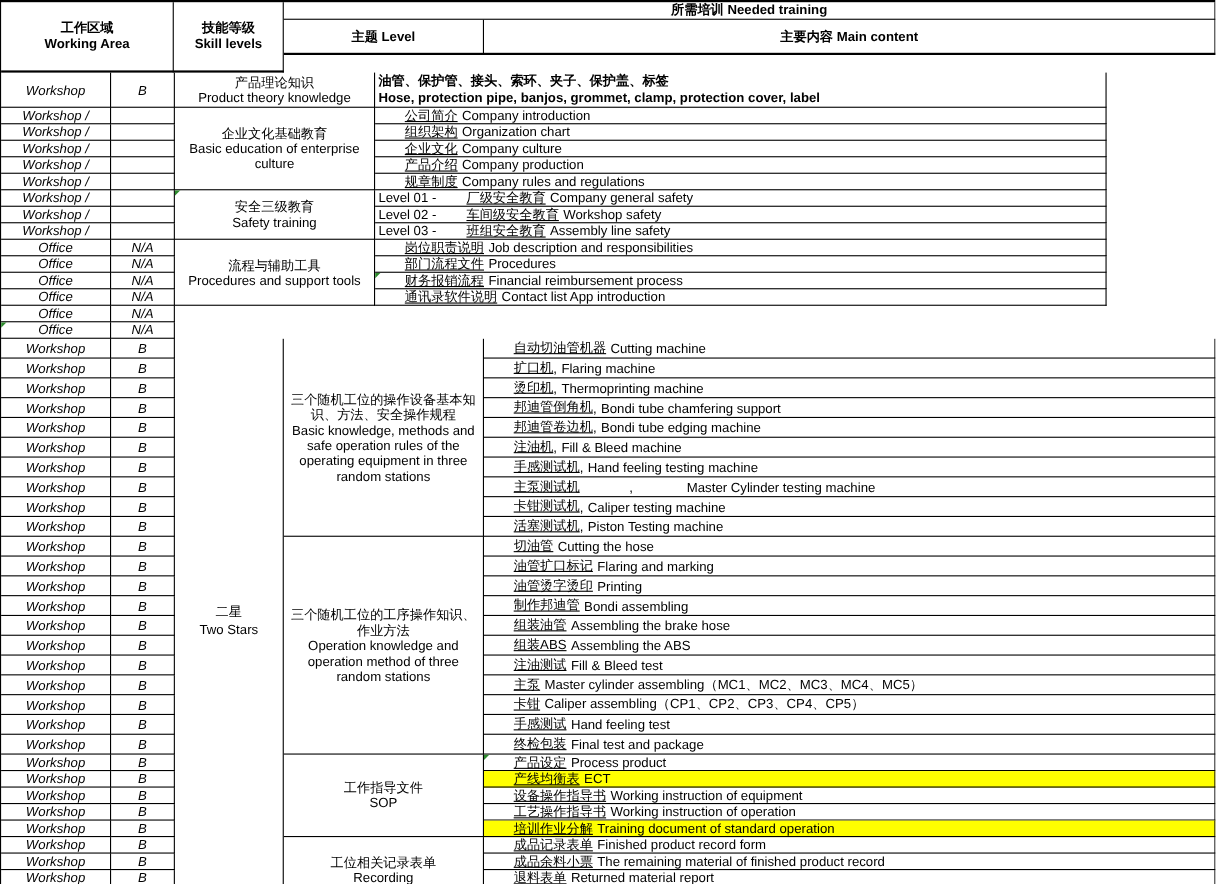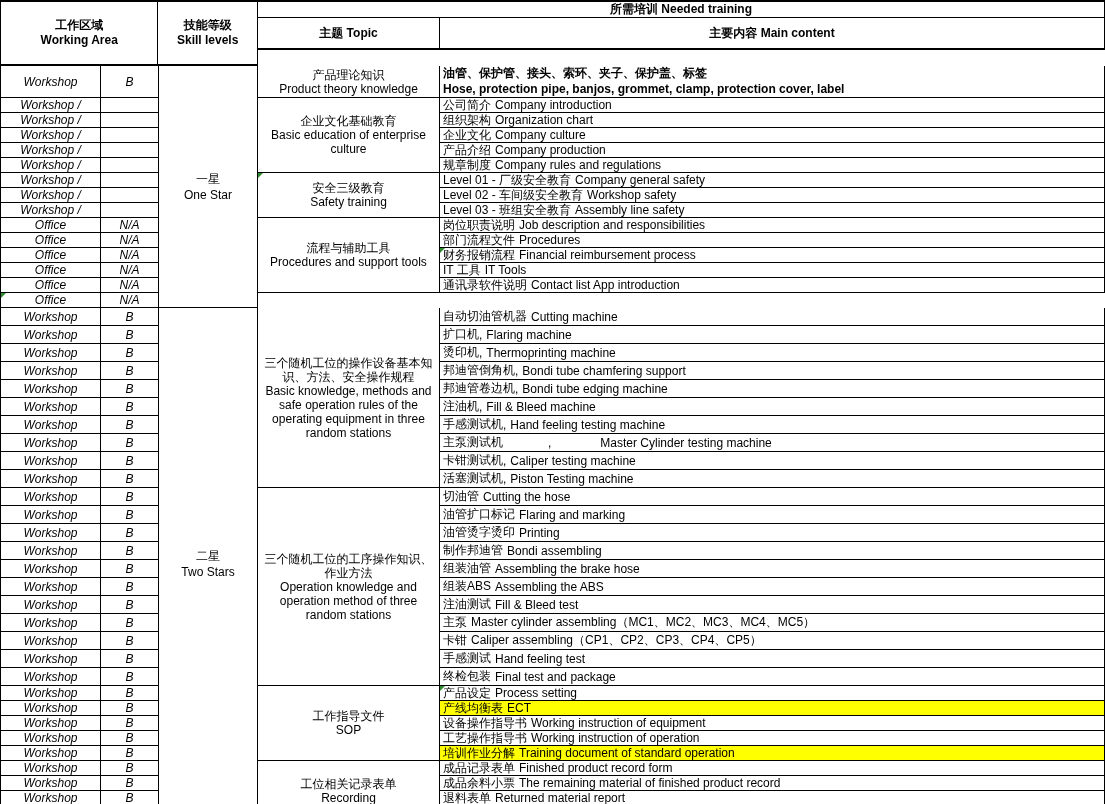--- a/index.html
+++ b/index.html
@@ -43,21 +43,21 @@
   }
   .right-col { width: 847px; display: flex; flex-direction: column; }
   .group { display: flex; }
   .topic-cell {
     width: 182px; display: flex; flex-direction: column; justify-content: center;
     align-items: center; text-align: center; line-height: 14px; padding: 1px 2px;
   }
   .content-col { width: 665px; display: flex; flex-direction: column; }
   .content-row { display: flex; align-items: center; padding-left: 3px; white-space: nowrap; }
   .content-row.stack { flex-direction: column; align-items: flex-start; justify-content: space-between; line-height: 15px; font-weight: bold; }
-  .ul { text-decoration-skip-ink: none; }
+  .ul { text-decoration: underline; text-decoration-skip-ink: none; margin-left: 24px; }
   .en { margin-left: 4px; }
   .pre { white-space: pre; }
   .hl { background: #FFFF00; }
   .flag {
     position: absolute; top: 0; left: 0; width: 0; height: 0;
     border-top: 5px solid #2E8B2E; border-right: 5px solid transparent;
   }
 </style>
 </head>
 <body>
@@ -68,21 +68,21 @@
       <div>工作区域</div>
       <div>Working Area</div>
     </div>
     <div class="cell hdr-skill">
       <div>技能等级</div>
       <div>Skill levels</div>
     </div>
     <div class="hdr-right">
       <div class="cell hdr-needed"><span>所需培训</span> <span>Needed training</span></div>
       <div class="hdr-sub">
-        <div class="cell hdr-topic"><span>主题</span>&nbsp;<span>Topic</span></div>
+        <div class="cell hdr-topic"><span>主题</span>&nbsp;<span>Level</span></div>
         <div class="cell hdr-main"><span>主要内容</span>&nbsp;<span>Main content</span></div>
       </div>
     </div>
   </div>
   <div id="sheet-body">
       <div class="section">
         <div class="wa-col">
           <div class="wa-row" style="height: 32px;">
             <div class="cell wa-area">Workshop</div>
             <div class="cell wa-lvl">B</div>
@@ -137,24 +137,20 @@
           </div>
           <div class="wa-row" style="height: 15px;">
             <div class="cell wa-area">Office</div>
             <div class="cell wa-lvl">N/A</div>
           </div>
           <div class="wa-row" style="height: 15px;">
             <div class="cell wa-area">Office<span class="flag" style="border-top-color: rgb(46, 139, 46);"></span></div>
             <div class="cell wa-lvl">N/A</div>
           </div>
         </div>
-        <div class="cell skill-cell">
-          <div>一星</div>
-          <div>One Star</div>
-        </div>
         <div class="right-col">
           <div class="group">
             <div class="cell topic-cell">
               <div>产品理论知识</div>
               <div>Product theory knowledge</div>
             </div>
             <div class="content-col">
               <div class="cell content-row stack" style="height: 32px;">
                 <div>油管、保护管、接头、索环、夹子、保护盖、标签</div>
                 <div>Hose, protection pipe, banjos, grommet, clamp, protection cover, label</div>
@@ -224,24 +220,20 @@
                 <span class="en">Job description and responsibilities</span>
               </div>
               <div class="cell content-row" style="height: 15px;">
                 <span class="ul">部门流程文件</span>
                 <span class="en">Procedures</span>
               </div>
               <div class="cell content-row" style="height: 15px;">
                 <span class="flag" style="border-top-color: rgb(46, 139, 46);"></span>
                 <span class="ul">财务报销流程</span>
                 <span class="en">Financial reimbursement process</span>
-              </div>
-              <div class="cell content-row" style="height: 15px;">
-                <span class="ul">IT 工具</span>
-                <span class="en">IT Tools</span>
               </div>
               <div class="cell content-row" style="height: 15px;">
                 <span class="ul">通讯录软件说明</span>
                 <span class="en">Contact list App introduction</span>
               </div>
             </div>
           </div>
         </div>
       </div>
       <div class="section">
@@ -483,21 +475,21 @@
           </div>
           <div class="group">
             <div class="cell topic-cell">
               <div>工作指导文件</div>
               <div>SOP</div>
             </div>
             <div class="content-col">
               <div class="cell content-row" style="height: 15px;">
                 <span class="flag" style="border-top-color: rgb(46, 139, 46);"></span>
                 <span class="ul">产品设定</span>
-                <span class="en">Process setting</span>
+                <span class="en">Process product</span>
               </div>
               <div class="cell content-row hl" style="height: 15px;">
                 <span class="ul">产线均衡表</span>
                 <span class="en">ECT</span>
               </div>
               <div class="cell content-row" style="height: 15px;">
                 <span class="ul">设备操作指导书</span>
                 <span class="en">Working instruction of equipment</span>
               </div>
               <div class="cell content-row" style="height: 15px;">

